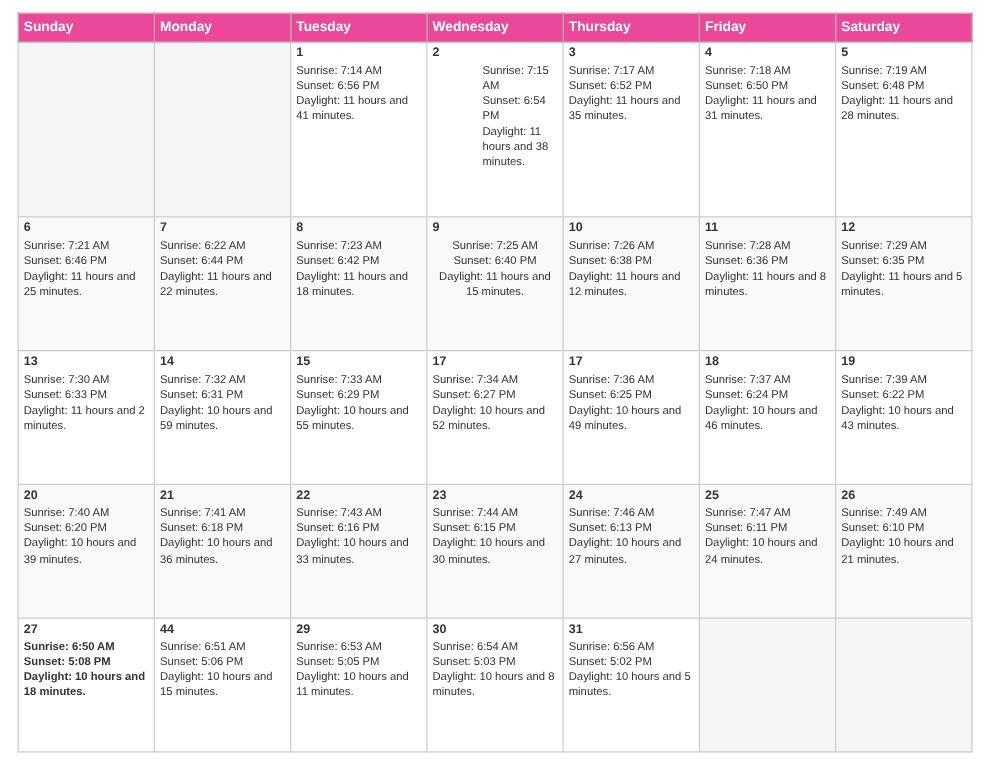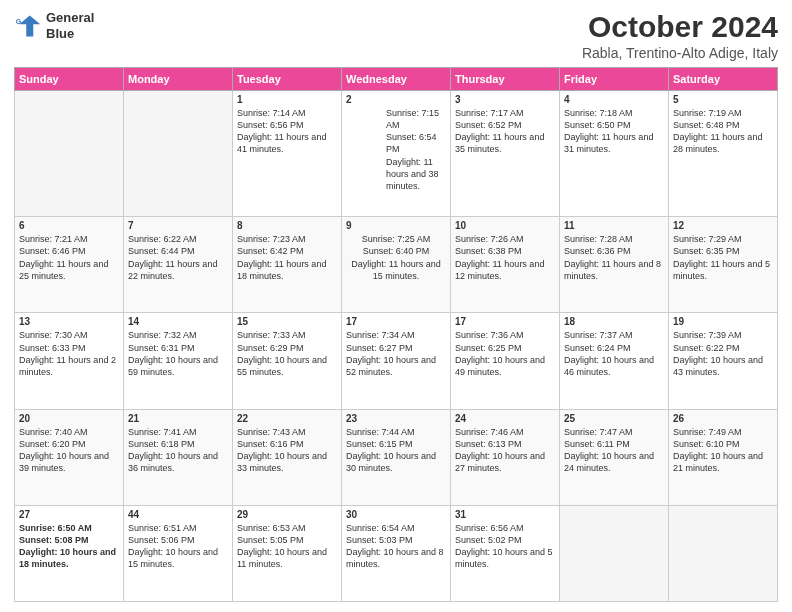--- a/index.html
+++ b/index.html
@@ -95,37 +95,20 @@
       color: #333;
     }
     tr:nth-child(even) td:not(.empty) {
       background: #f9f9f9;
     }
   </style>
 </head>
 <body>
 
 <div class="page">
-  <div class="header">
-    <div class="logo">
-      <svg class="logo-icon" viewBox="0 0 32 32">
-        <rect x="0" y="0" width="32" height="32" fill="white"></rect>
-        <polygon points="18,4 30,14 22,14 22,28 14,28 14,14 6,14" fill="#3a7abf"></polygon>
-        <text x="2" y="14" font-size="8" font-weight="bold" fill="#3a7abf">G</text>
-      </svg>
-      <div class="logo-text">
-        <span>General</span>
-        <span>Blue</span>
-      </div>
-    </div>
-    <div class="title-block">
-      <div class="month-title">October 2024</div>
-      <div class="location-title">Rabla, Trentino-Alto Adige, Italy</div>
-    </div>
-  </div>
   <table class="calendar">
     <thead>
       <tr id="days-header">
           <th>Sunday</th>
           <th>Monday</th>
           <th>Tuesday</th>
           <th>Wednesday</th>
           <th>Thursday</th>
           <th>Friday</th>
           <th>Saturday</th>

